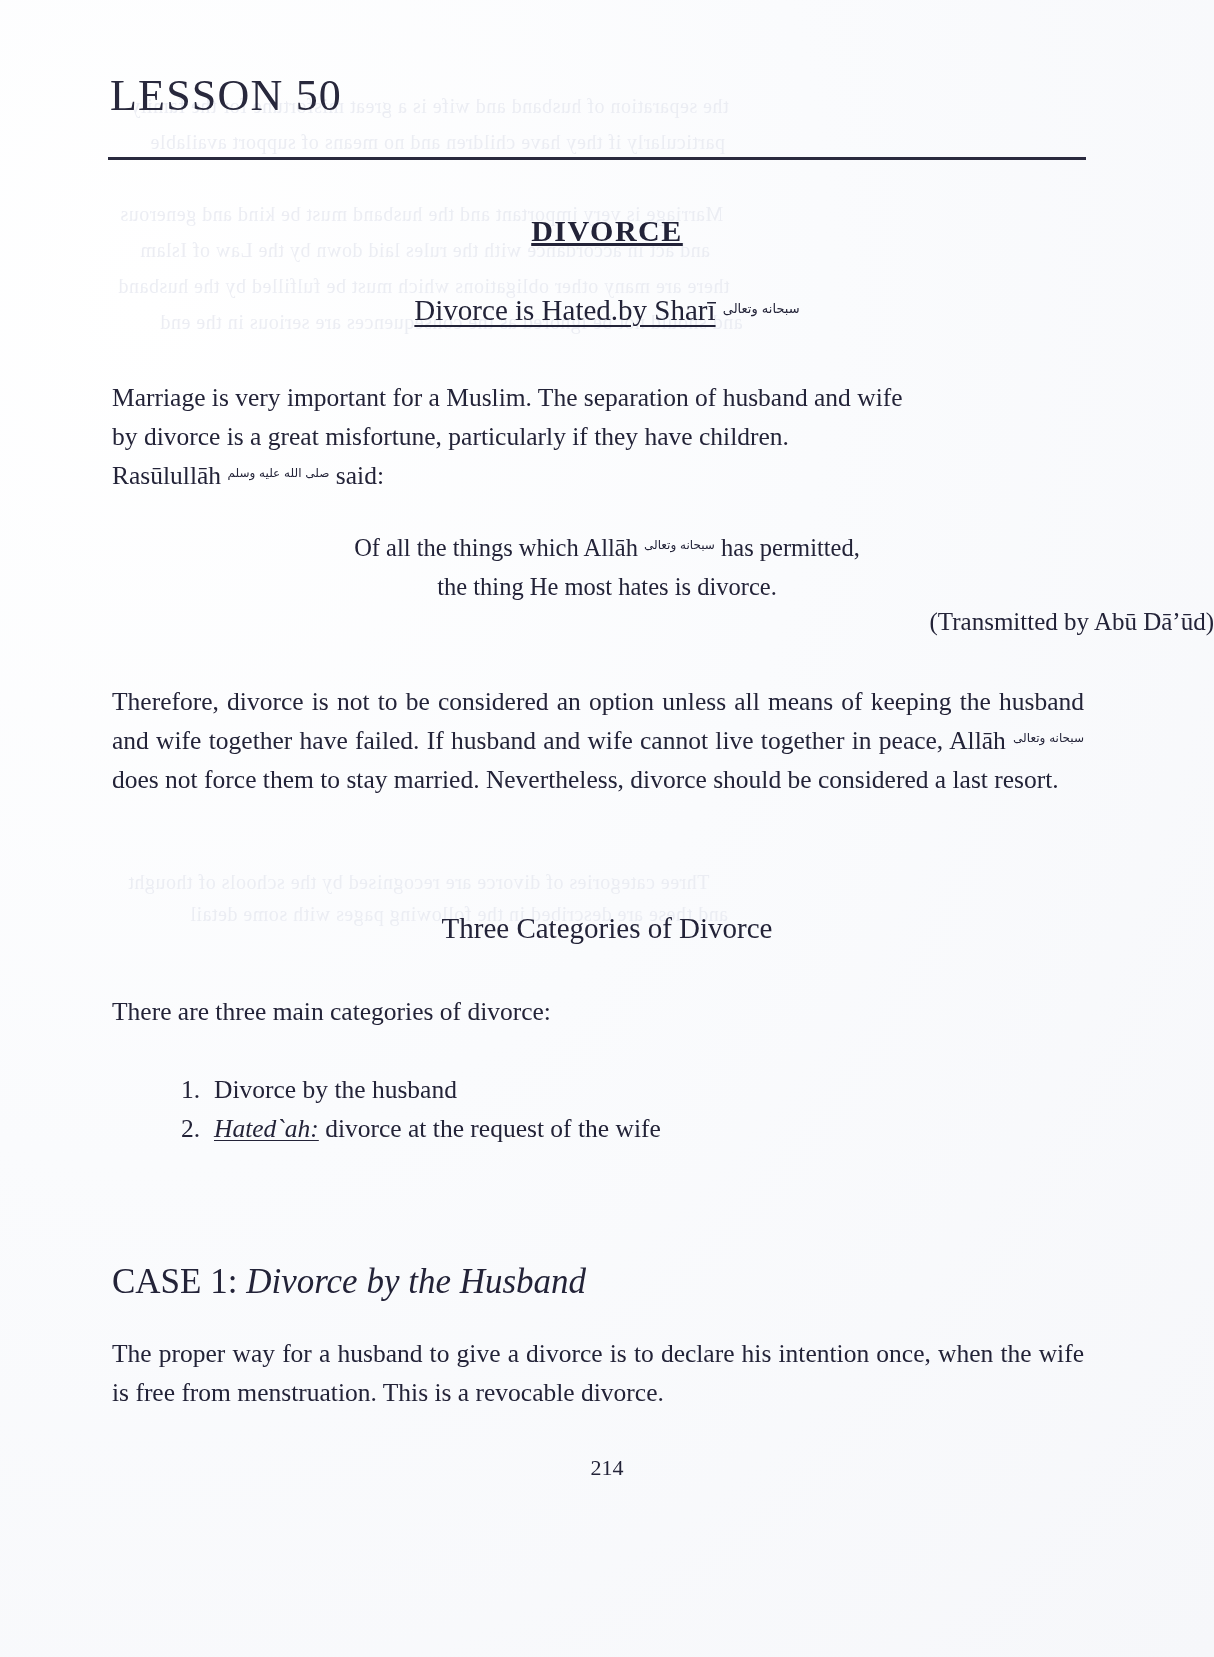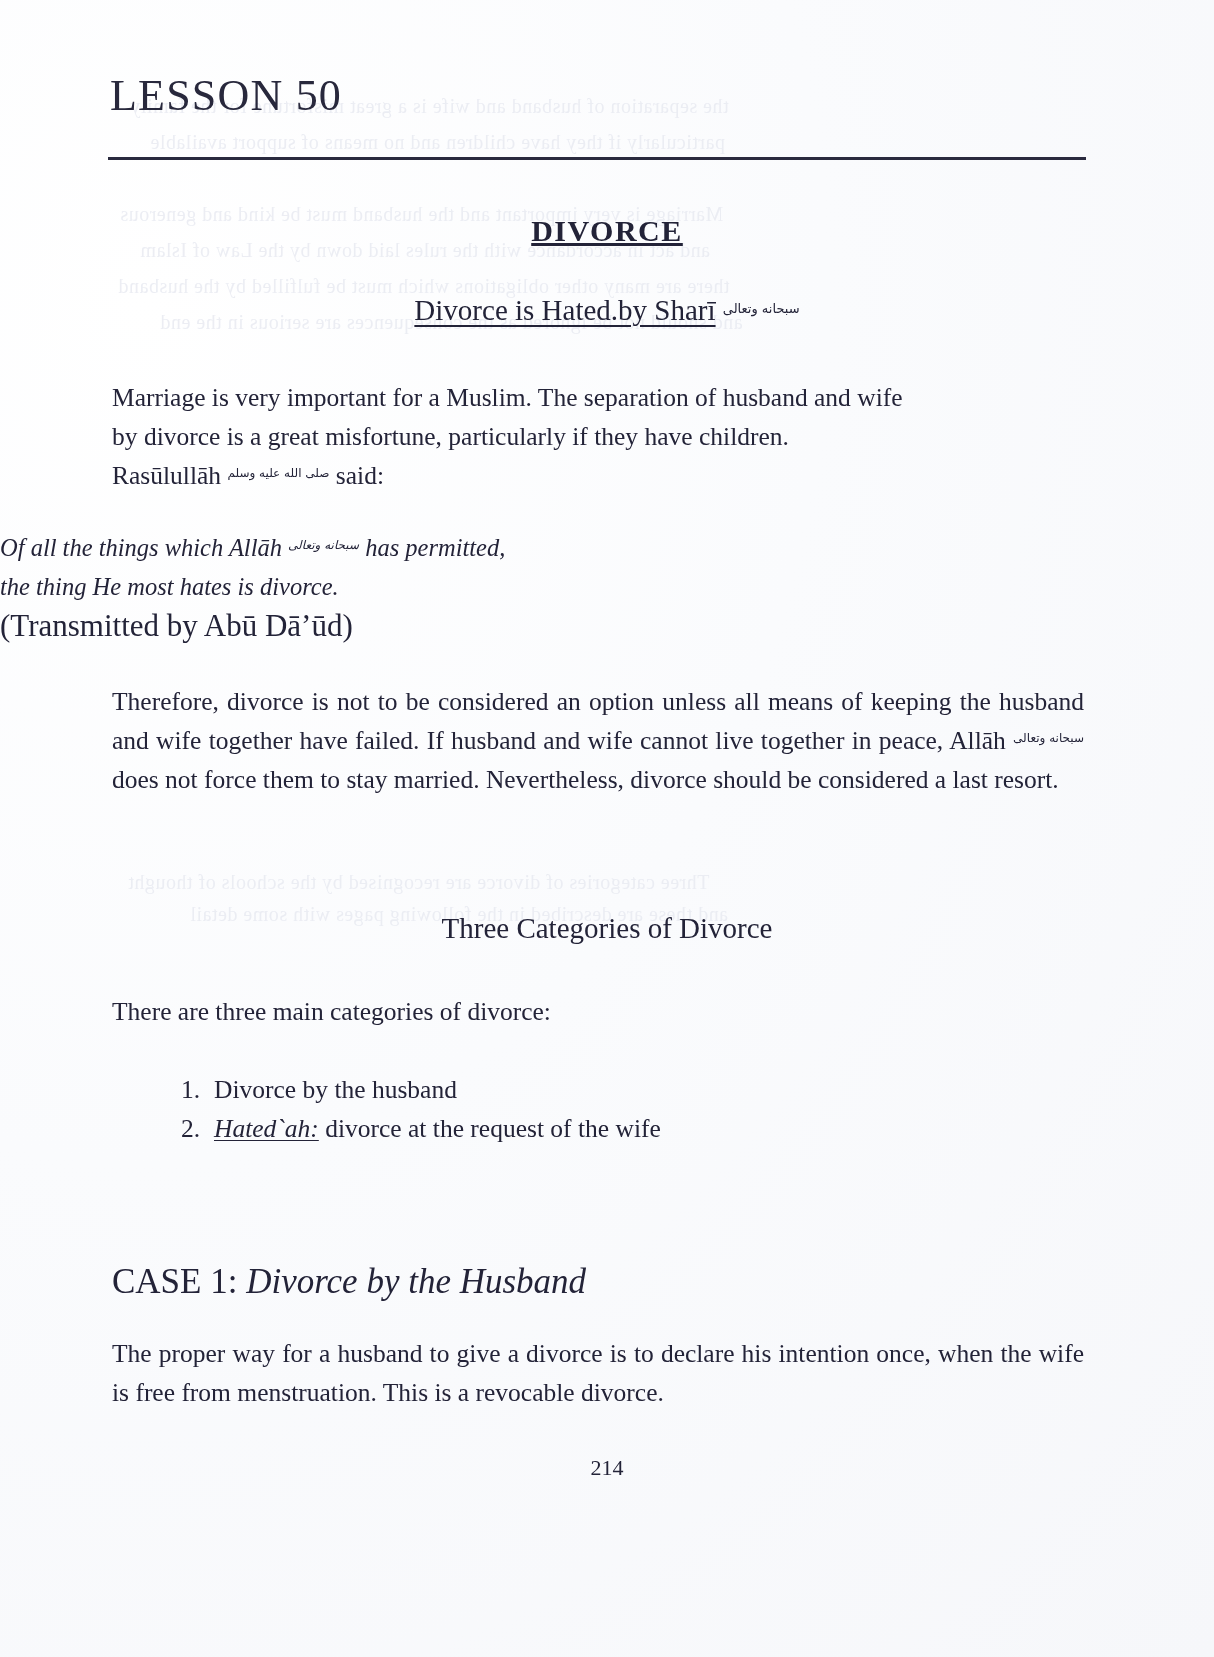--- a/index.html
+++ b/index.html
@@ -97,30 +97,29 @@
     left: 112px;
     width: 972px;
     font-size: 25.5px;
     line-height: 39px;
   }
   .para.justify { text-align: justify; }
 
   .quote {
     position: absolute;
     left: 0; right: 0;
-    text-align: left;
+    text-align: center;
     font-size: 24.5px;
     line-height: 39px;
-    font-style: italic;
   }
   .attrib {
     position: absolute;
     left: 0; right: 0;
-    text-align: left;
-    font-size: 31px;
+    text-align: right;
+    font-size: 25px;
     font-style: normal;
   }
 
   .list {
     position: absolute;
     left: 160px;
     width: 900px;
     font-size: 25.5px;
     line-height: 39px;
   }

